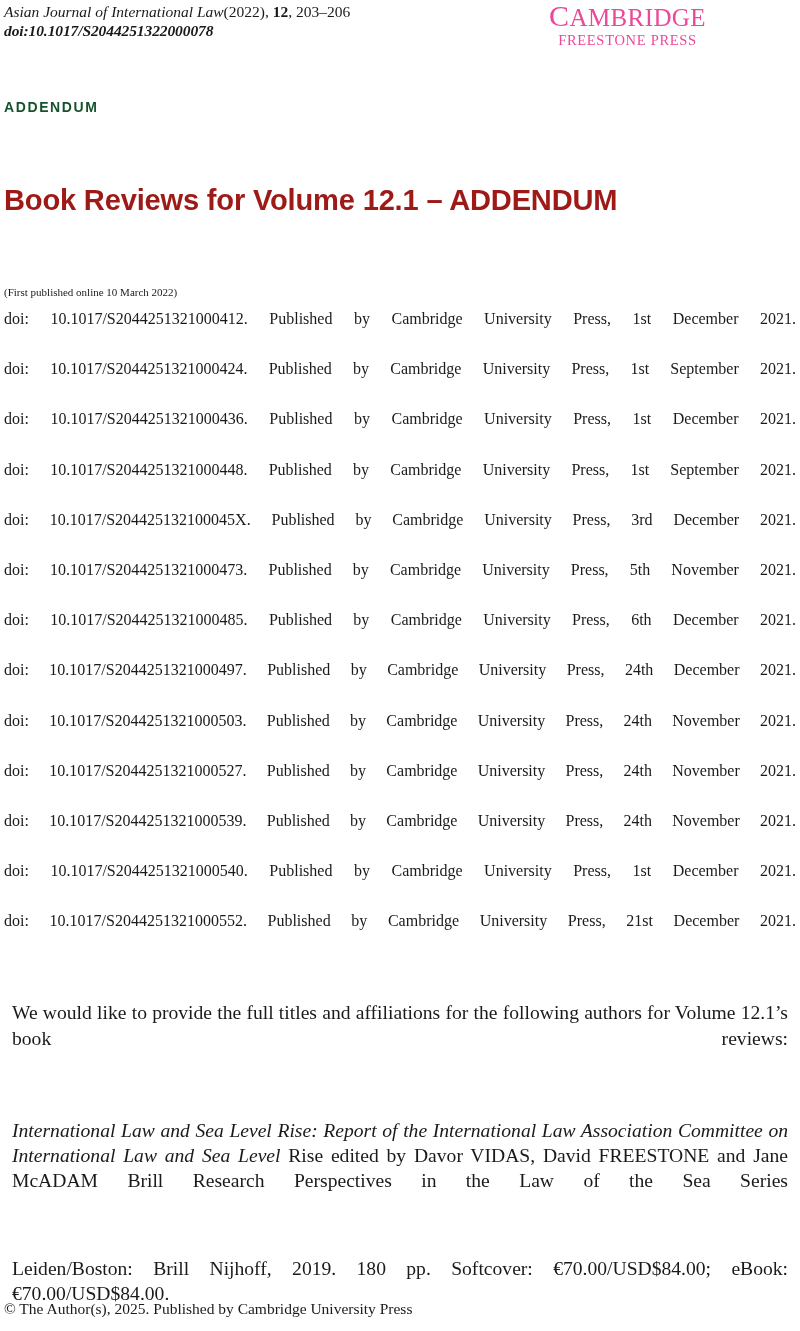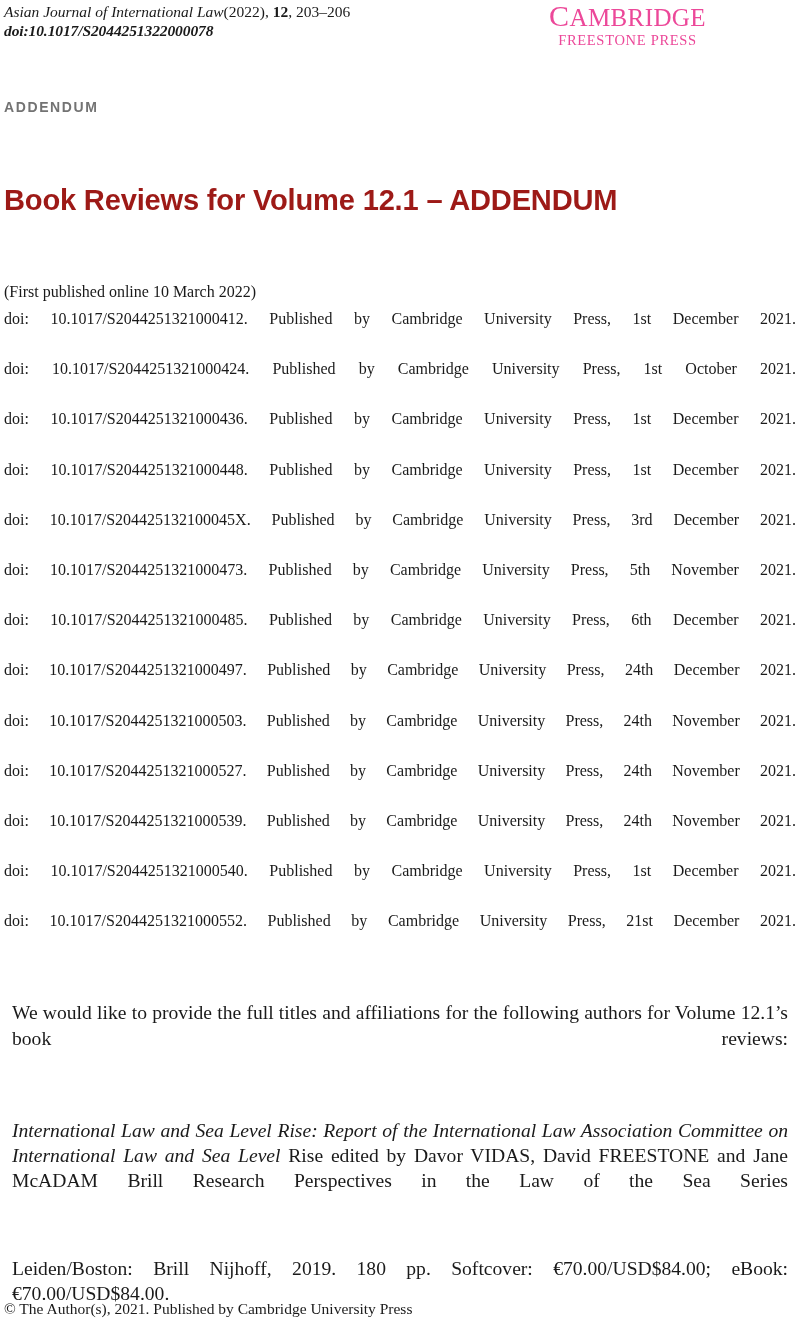--- a/index.html
+++ b/index.html
@@ -75,21 +75,21 @@
     font-size: 14.5px;
     letter-spacing: 0.7px;
     margin-top: 2px;
   }
 
   
   .section-tag {
     position: absolute;
     left: 4px;
     top: 99px;
-    color: #737373;
+    color: #14532d;
     font-family: "Liberation Sans", "DejaVu Sans", sans-serif;
     font-weight: bold;
     font-size: 14px;
     letter-spacing: 1.6px;
   }
 
   
   .doc-title {
     position: absolute;
     left: 4px;
@@ -107,21 +107,21 @@
 
   
   .body-wrap {
     position: absolute;
     left: 4px;
     top: 282px;
     width: 792px;
   }
 
   .pub-note {
-    font-size: 16px;
+    font-size: 11px;
     line-height: 20px;
     margin: 0 0 4px 0;
   }
 
   .doi-list {
     margin: 0;
     padding: 0;
     list-style: none;
   }
   .doi-item {
@@ -186,23 +186,23 @@
   <div class="section-tag">ADDENDUM</div>
 
   <h1 class="doc-title">Book Reviews for Volume 12.1 – ADDENDUM</h1>
 
   <div class="body-wrap">
 
     <p class="pub-note">(First published online 10 March 2022)</p>
 
     <div class="doi-list">
       <p class="doi-item">doi: 10.1017/S2044251321000412. Published by Cambridge University Press, 1st December 2021.</p>
-      <p class="doi-item">doi: 10.1017/S2044251321000424. Published by Cambridge University Press, 1st October 2021.</p>
+      <p class="doi-item">doi: 10.1017/S2044251321000424. Published by Cambridge University Press, 1st September 2021.</p>
       <p class="doi-item">doi: 10.1017/S2044251321000436. Published by Cambridge University Press, 1st December 2021.</p>
-      <p class="doi-item">doi: 10.1017/S2044251321000448. Published by Cambridge University Press, 1st December 2021.</p>
+      <p class="doi-item">doi: 10.1017/S2044251321000448. Published by Cambridge University Press, 1st September 2021.</p>
       <p class="doi-item">doi: 10.1017/S204425132100045X. Published by Cambridge University Press, 3rd December 2021.</p>
       <p class="doi-item">doi: 10.1017/S2044251321000473. Published by Cambridge University Press, 5th November 2021.</p>
       <p class="doi-item">doi: 10.1017/S2044251321000485. Published by Cambridge University Press, 6th December 2021.</p>
       <p class="doi-item">doi: 10.1017/S2044251321000497. Published by Cambridge University Press, 24th December 2021.</p>
       <p class="doi-item">doi: 10.1017/S2044251321000503. Published by Cambridge University Press, 24th November 2021.</p>
       <p class="doi-item">doi: 10.1017/S2044251321000527. Published by Cambridge University Press, 24th November 2021.</p>
       <p class="doi-item">doi: 10.1017/S2044251321000539. Published by Cambridge University Press, 24th November 2021.</p>
       <p class="doi-item">doi: 10.1017/S2044251321000540. Published by Cambridge University Press, 1st December 2021.</p>
       <p class="doi-item">doi: 10.1017/S2044251321000552. Published by Cambridge University Press, 21st December 2021.</p>
     </div>
@@ -214,15 +214,15 @@
     <div class="gap-md"></div>
 
     <p class="para"><span class="ital">International Law and Sea Level Rise: Report of the International Law Association Committee on International Law and Sea Level</span><span> Rise edited by Davor VIDAS, David FREESTONE and Jane McADAM Brill Research Perspectives in the Law of the Sea Series</span></p>
 
     <div class="gap-sm"></div>
 
     <p class="para">Leiden/Boston: Brill Nijhoff, 2019. 180 pp. Softcover: €70.00/USD$84.00; eBook: €70.00/USD$84.00.</p>
 
   </div>
 
-  <div class="footer">© The Author(s), 2021. Published by Cambridge University Press</div>
+  <div class="footer">© The Author(s), 2025. Published by Cambridge University Press</div>
 
 </div>
 
 </body></html>

